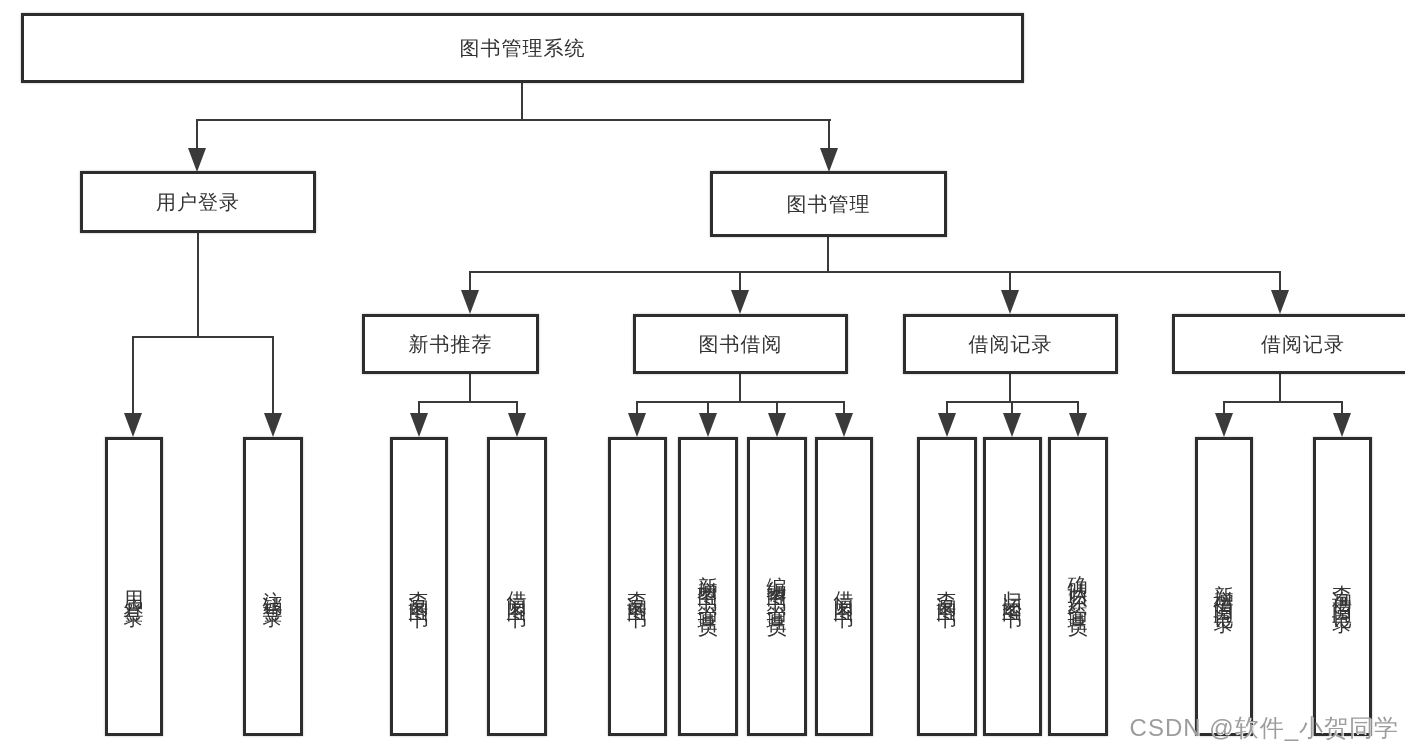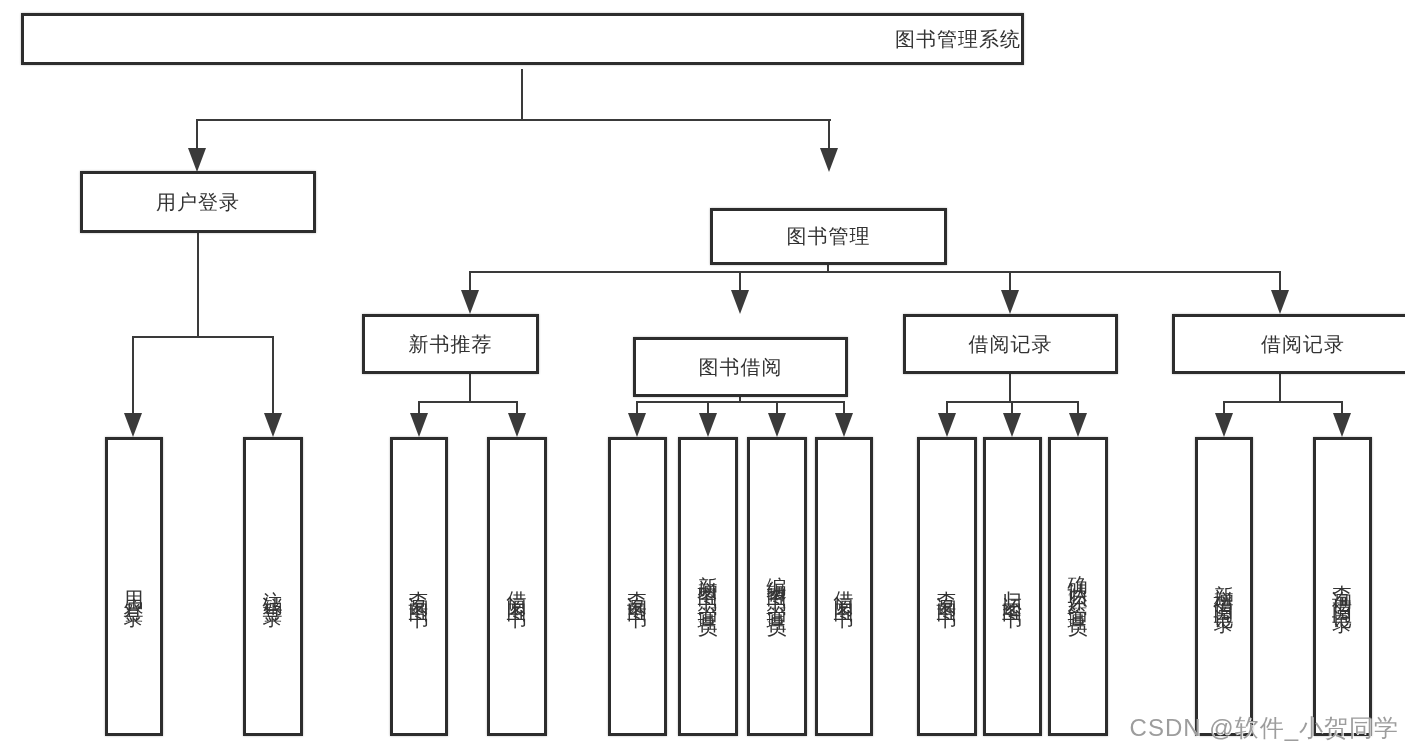--- a/index.html
+++ b/index.html
@@ -74,35 +74,35 @@
     text-shadow: 1px 1px 0 rgba(255,255,255,0.9);
     z-index: 5;
     letter-spacing: 1px;
   }
 </style>
 </head>
 <body>
 
 <div id="stage">
 
-  <div class="box" style="left:21px; top:13px; width:1003px; height:52px;justify-content:flex-end;">
+  <div class="box" style="left:21px; top:13px; width:1003px; height:70px;">
     <span>图书管理系统</span>
   </div>
 
   <div class="vline" style="left:521px; top:69px;  height:52px;"></div>
   <div class="hline" style="left:196px; top:119px; width:635px;"></div>
   <div class="vline" style="left:196px; top:119px; height:31px;"></div>
   <div class="arrow" style="left:188px; top:148px;"></div>
   <div class="vline" style="left:828px; top:119px; height:31px;"></div>
   <div class="arrow" style="left:820px; top:148px;"></div>
 
   <div class="box" style="left:80px; top:171px; width:236px; height:62px;">
     <span>用户登录</span>
   </div>
-  <div class="box" style="left:710px; top:171px; width:237px; height:57px;margin-top:37px;">
+  <div class="box" style="left:710px; top:171px; width:237px; height:66px;">
     <span>图书管理</span>
   </div>
 
   <div class="vline" style="left:197px; top:233px; height:105px;"></div>
   <div class="hline" style="left:132px; top:336px; width:142px;"></div>
   <div class="vline" style="left:132px; top:336px; height:79px;"></div>
   <div class="arrow" style="left:124px; top:413px;"></div>
   <div class="vline" style="left:272px; top:336px; height:79px;"></div>
   <div class="arrow" style="left:264px; top:413px;"></div>
 
@@ -113,21 +113,21 @@
   <div class="vline" style="left:739px;  top:271px; height:22px;"></div>
   <div class="arrow" style="left:731px;  top:290px;"></div>
   <div class="vline" style="left:1009px; top:271px; height:22px;"></div>
   <div class="arrow" style="left:1001px; top:290px;"></div>
   <div class="vline" style="left:1279px; top:271px; height:22px;"></div>
   <div class="arrow" style="left:1271px; top:290px;"></div>
 
   <div class="box" style="left:362px;  top:314px; width:177px; height:60px;">
     <span>新书推荐</span>
   </div>
-  <div class="box" style="left:633px;  top:314px; width:215px; height:60px;margin-top:23px;">
+  <div class="box" style="left:633px;  top:314px; width:215px; height:60px;">
     <span>图书借阅</span>
   </div>
   <div class="box" style="left:903px;  top:314px; width:215px; height:60px;">
     <span>借阅记录</span>
   </div>
   <div class="box" style="left:1172px; top:314px; width:262px; height:60px;">
     <span>借阅记录</span>
   </div>
 
   <div class="vline" style="left:469px; top:374px; height:29px;"></div>

